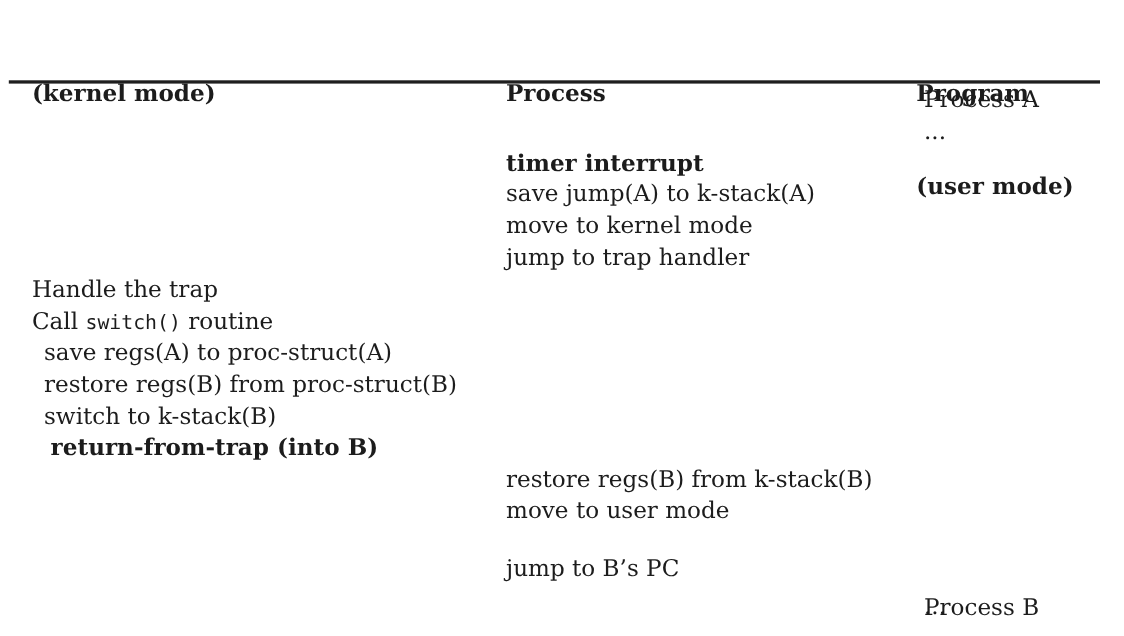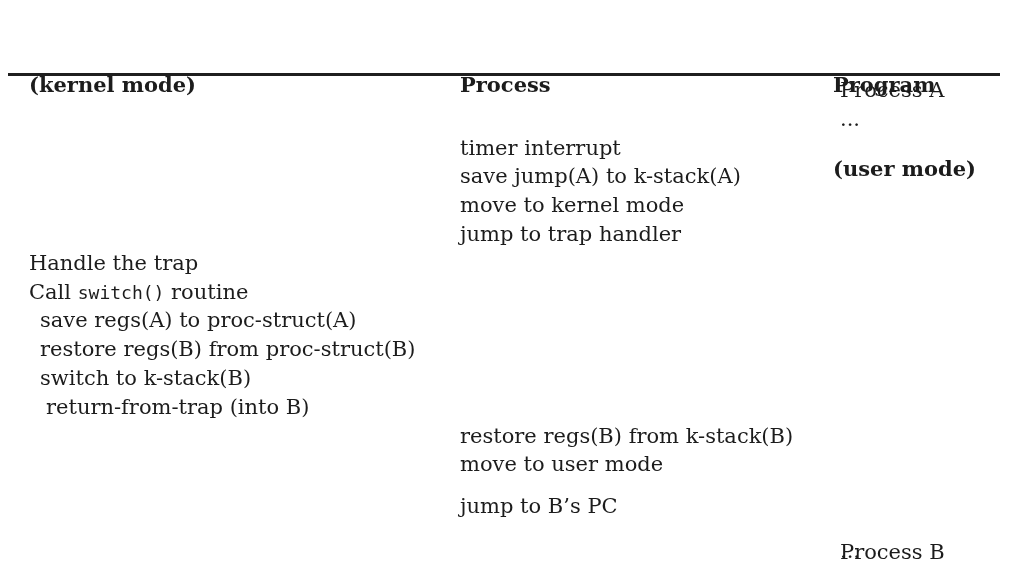--- a/index.html
+++ b/index.html
@@ -34,21 +34,21 @@
     width: 992px;
     height: 3px;
     background: #1f1f1f;
   }
   .row {
     position: absolute;
     font-size: 21px;
     line-height: 28.8px;
     white-space: pre;
   }
-  .bold { font-weight: normal; }
+  .bold { font-weight: bold; }
   .mono {
     font-family: "DejaVu Sans Mono", monospace;
     font-size: 18px;
   }
   .watermark {
     position: absolute;
     top: 551px;
     right: 8px;
     font-family: "DejaVu Sans", sans-serif;
     font-size: 17px;
@@ -85,20 +85,20 @@
       <div class="row" style="top: 191.2px; left: 460px;">move to kernel mode</div>
       <div class="row" style="top: 220px; left: 460px;">jump to trap handler</div>
       <div class="row" style="top: 248.8px; left: 29px;">Handle the trap</div>
       <div class="row" style="top: 277.6px; left: 29px;"><span>Call </span><span class="mono">switch()</span><span> routine</span></div>
       <div class="row" style="top: 306.4px; left: 40px;">save regs(A) to proc-struct(A)</div>
       <div class="row" style="top: 335.2px; left: 40px;">restore regs(B) from proc-struct(B)</div>
       <div class="row" style="top: 364px; left: 40px;">switch to k-stack(B)</div>
       <div class="row bold" style="top: 392.8px; left: 46px;">return-from-trap (into B)</div>
       <div class="row" style="top: 421.6px; left: 460px;">restore regs(B) from k-stack(B)</div>
       <div class="row" style="top: 450.4px; left: 460px;">move to user mode</div>
-      <div class="row" style="top: 492px; left: 460px;">jump to B’s PC</div>
+      <div class="row" style="top: 503px; left: 460px;">jump to B’s PC</div>
       <div class="row" style="top: 508px; left: 840px; margin-top: 30px;">Process B</div>
       <div class="row" style="top: 536.8px; left: 840px;">...</div>
     </div>
 
   <div class="watermark" style="color: #0c4a6e; margin-top: 32px;">https://blog.csdn.net/O_1CxH</div>
 
 </div>
 
 </body></html>

